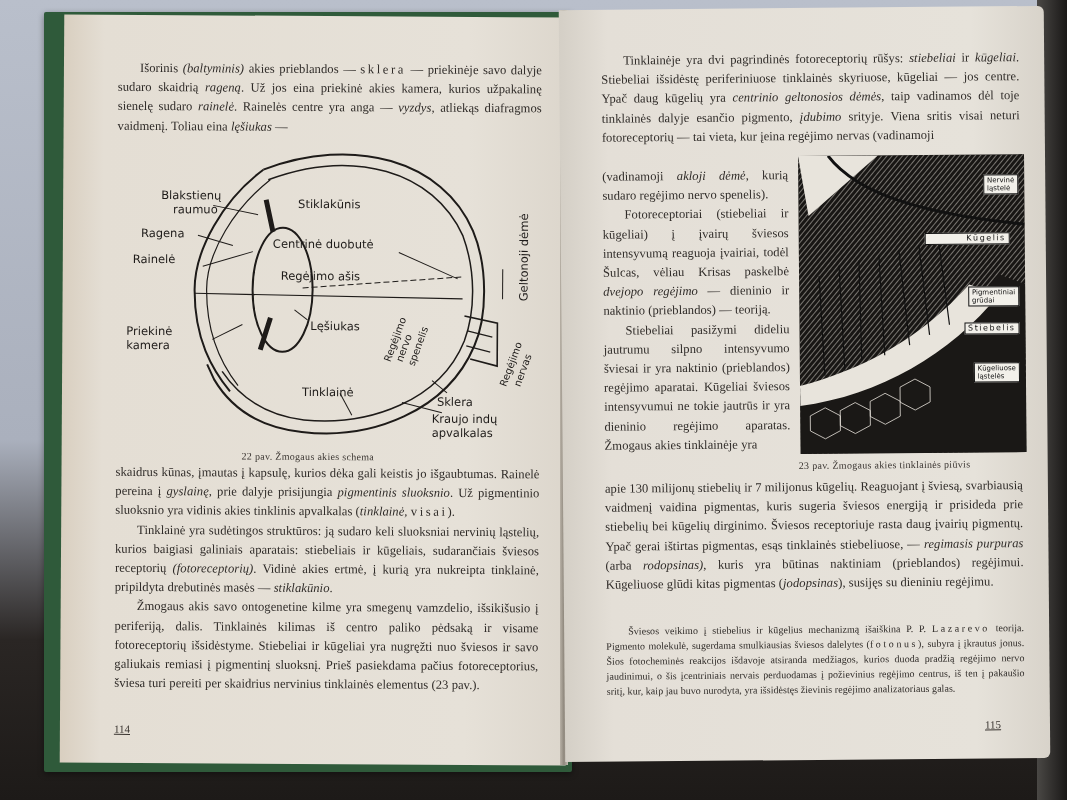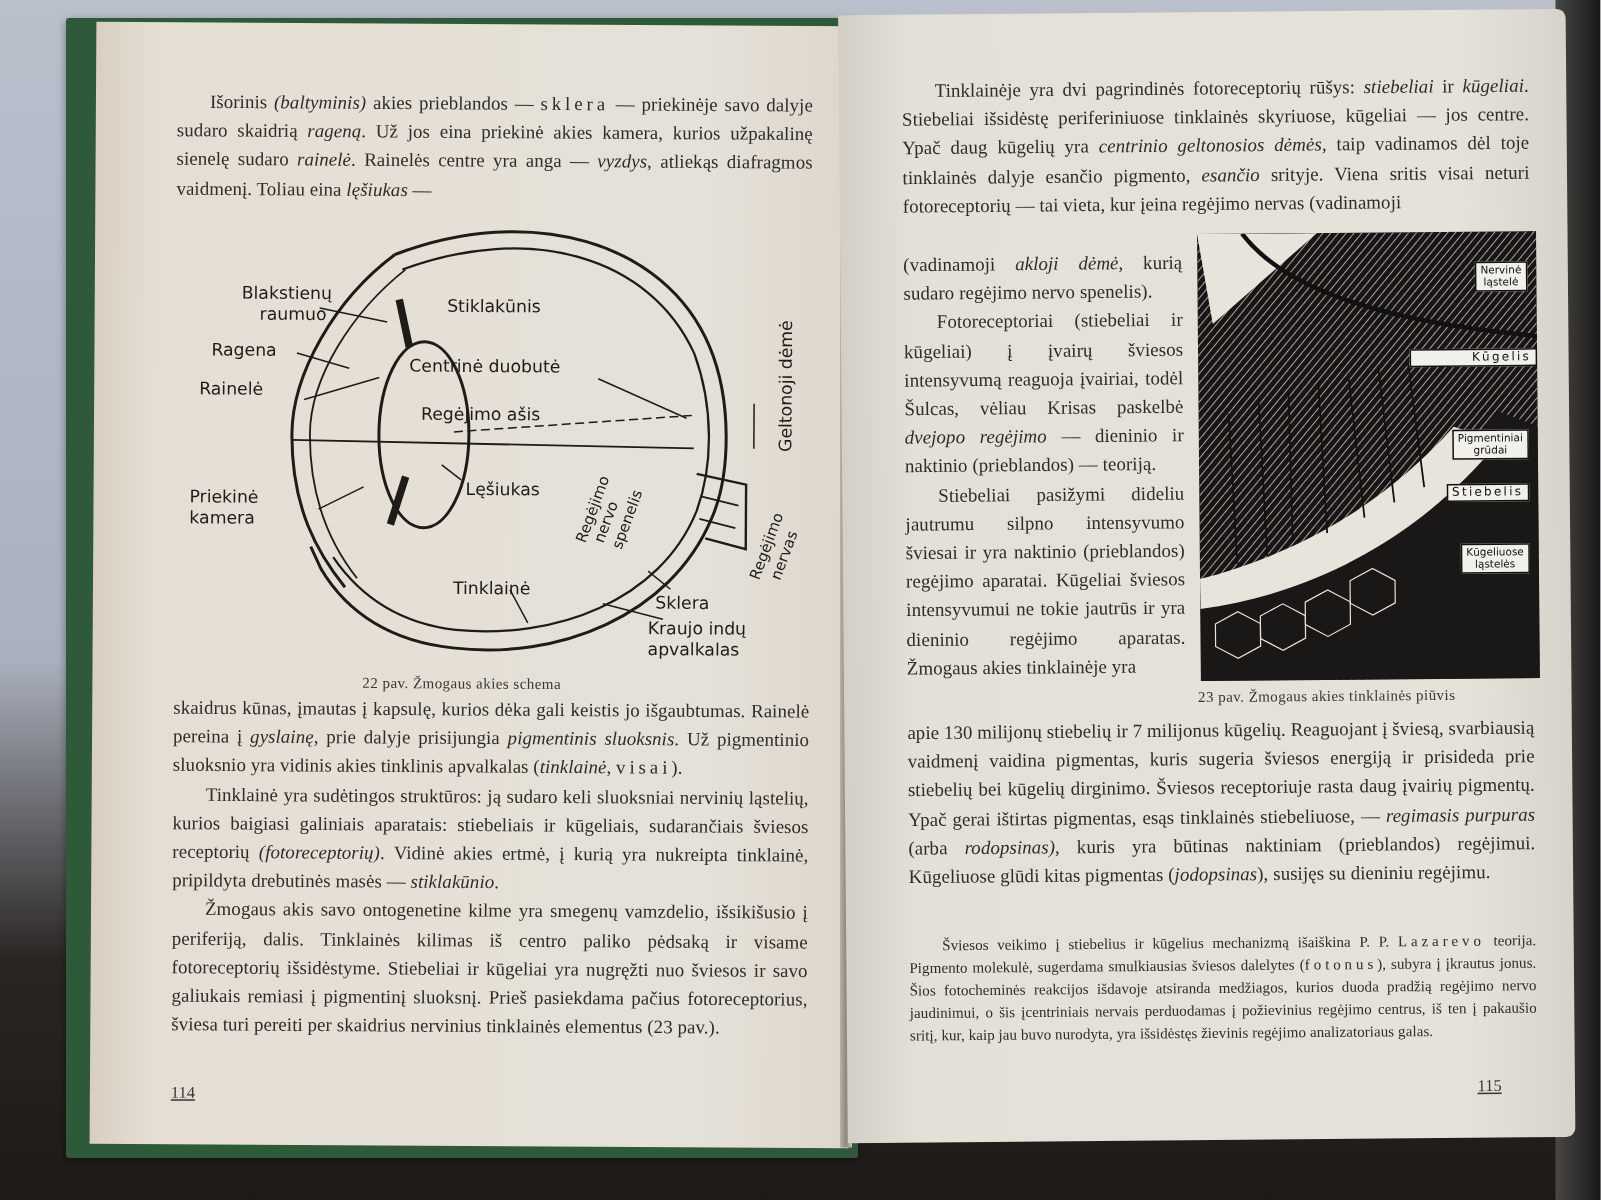--- a/index.html
+++ b/index.html
@@ -67,21 +67,21 @@
     fill: #1e1b19;
   }
   .retina-box {
     position: absolute; left: 238px; top: 148px; width: 226px; height: 298px;
     background: #181614;
     overflow: hidden;
   }
   .retina-tag {
     position: absolute; background: #f2f0ea; color: #111;
     font-family: "DejaVu Sans", sans-serif; font-size: 7px; line-height: 8px;
-    padding: 1px 3px; text-align: center; border: 1px solid #111;
+    padding: 1px 3px; border: 1px solid #111;
   }
 </style>
 </head>
 <body>
 
 <div class="cover"></div>
 <div class="dark-right"></div>
 
 <div class="page page-left">
 
@@ -155,21 +155,21 @@
       <text transform="translate(418,246) rotate(-70)" font-size="10">nervas</text>
     </g>
   </svg>
 
   <div class="caption" style="left:180px; top:425px;margin-top:10px;">22 pav. Žmogaus akies schema</div>
 
   <div class="text left-body" style="top:448px;">
     <p style="text-indent:0;">
       <span>skaidrus kūnas, įmautas į kapsulę, kurios dėka gali keistis jo išgaubtumas. Rainelė pereina į</span>
       <i>gyslainę</i><span>, prie dalyje prisijungia</span>
-      <i>pigmentinis sluoksnis</i><span>. Už pigmentinio sluoksnio yra vidinis akies tinklinis apvalkalas (</span><i>tinklainė</i><span>,</span>
+      <i>pigmentinis sluoksnio</i><span>. Už pigmentinio sluoksnio yra vidinis akies tinklinis apvalkalas (</span><i>tinklainė</i><span>,</span>
       <span class="spaced">visai</span><span>).</span>
     </p>
     <p>
       <span>Tinklainė yra sudėtingos struktūros: ją sudaro keli sluoksniai nervinių ląstelių, kurios baigiasi galiniais aparatais: stiebeliais ir kūgeliais, sudarančiais šviesos receptorių</span>
       <i>(fotoreceptorių)</i><span>. Vidinė akies ertmė, į kurią yra nukreipta tinklainė, pripildyta drebutinės masės —</span>
       <i>stiklakūnio</i><span>.</span>
     </p>
     <p>Žmogaus akis savo ontogenetine kilme yra smegenų vamzdelio, išsikišusio į periferiją, dalis. Tinklainės kilimas iš centro paliko pėdsaką ir visame fotoreceptorių išsidėstyme. Stiebeliai ir kūgeliai yra nugręžti nuo šviesos ir savo galiukais remiasi į pigmentinį sluoksnį. Prieš pasiekdama pačius fotoreceptorius, šviesa turi pereiti per skaidrius nervinius tinklainės elementus (23 pav.).</p>
   </div>
 
@@ -180,21 +180,21 @@
 
 <div class="page page-right">
 
   <div class="text right-body" style="top:42px;">
     <p>
       <span>Tinklainėje yra dvi pagrindinės fotoreceptorių rūšys:</span>
       <i>stiebeliai</i>
       <span>ir</span>
       <i>kūgeliai</i><span>. Stiebeliai išsidėstę periferiniuose tinklainės skyriuose, kūgeliai — jos centre. Ypač daug kūgelių yra</span>
       <i>centrinio geltonosios dėmės</i><span>, taip vadinamos dėl toje tinklainės dalyje esančio pigmento,</span>
-      <i>esančio</i>
+      <i>įdubimo</i>
       <span>srityje. Viena sritis visai neturi fotoreceptorių — tai vieta, kur įeina regėjimo nervas (vadinamoji</span>
     </p>
   </div>
 
   <div class="text" style="position:absolute; left:42px; top:158px; width:186px;">
     <p style="text-indent:0;">
       (<span>vadinamoji </span><i>akloji dėmė</i><span>, kurią sudaro regėjimo nervo spenelis).</span>
     </p>
     <p>
       <span>Fotoreceptoriai (stiebeliai ir kūgeliai) į įvairų šviesos intensyvumą reaguoja įvairiai, todėl Šulcas, vėliau Krisas paskelbė</span>
@@ -222,21 +222,21 @@
         <path d="M100,232 l15,-8 l15,8 l0,15 l-15,8 l-15,-8 z"></path>
       </g>
       <g stroke="#111" stroke-width="1.2" fill="none">
         <path d="M20,120 L25,220 M40,110 L45,215 M60,105 L62,205 M80,100 L85,200 M100,95 L110,190 M120,90 L130,180 M140,88 L150,170"></path>
       </g>
       <path d="M30,0 C60,40 130,60 226,70" stroke="#111" stroke-width="3" fill="none"></path>
     </svg>
     <div class="retina-tag" style="right:6px; top:20px;">
       <span>Nervinė</span><br><span>ląstelė</span>
     </div>
-    <div class="retina-tag" style="right:0; top:78px; font-size:8px; letter-spacing:1.5px;padding-left:41px;">Kūgelis</div>
+    <div class="retina-tag" style="right:15px; top:78px; font-size:8px; letter-spacing:1.5px;padding-left:41px;">Kūgelis</div>
     <div class="retina-tag" style="right:6px; top:132px;">
       <span>Pigmentiniai</span><br><span>grūdai</span>
     </div>
     <div class="retina-tag" style="right:6px; top:168px; font-size:8px; letter-spacing:1.5px;">Stiebelis</div>
     <div class="retina-tag" style="right:6px; top:208px;">
       <span>Kūgeliuose</span><br><span>ląstelės</span>
     </div>
   </div>
 
   <div class="caption" style="left:236px; top:452px;">23 pav. Žmogaus akies tinklainės piūvis</div>

